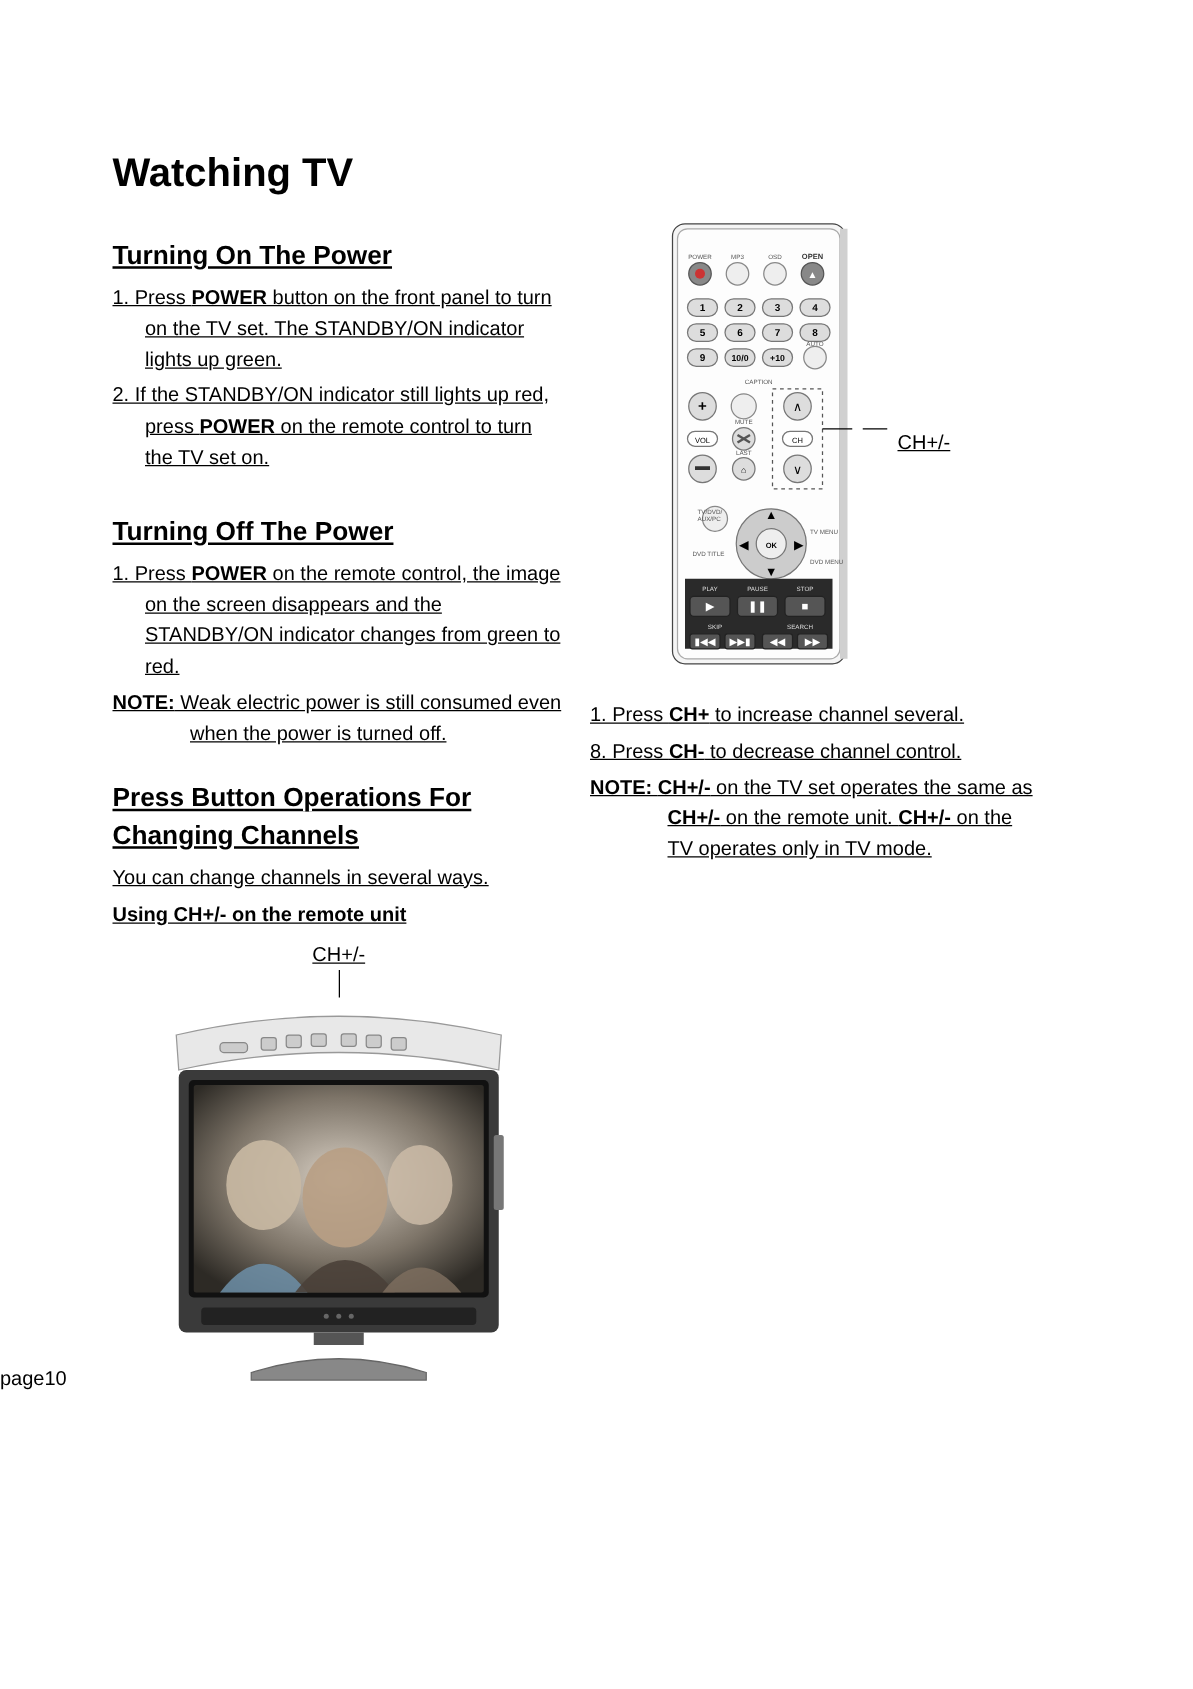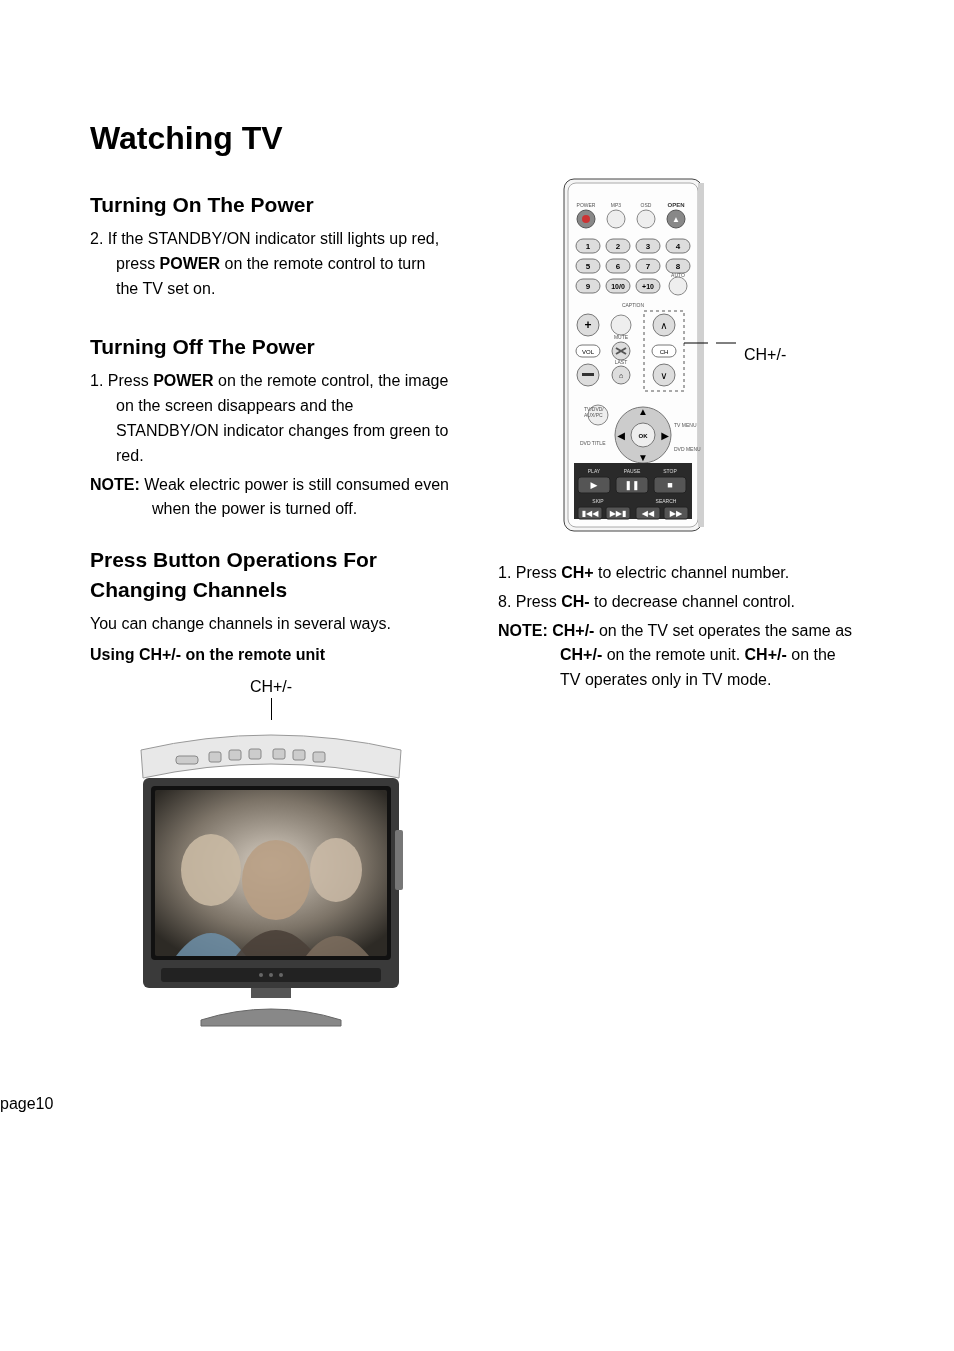--- a/index.html
+++ b/index.html
@@ -17,21 +17,22 @@
     position: relative;
   }
   h1.title {
     font-family: Arial, Helvetica, sans-serif;
     font-weight: 900;
     font-size: 32px;
     margin: 0 0 28px 0;
   }
   .columns {
     display: flex;
-    gap: 46px;
+    gap: 20px;
+    text-decoration: underline;
   }
   .col {
     width: 362px;
   }
   .col-right {
     width: 362px;
   }
   h2.section {
     font-size: 21px;
     font-weight: bold;
@@ -108,20 +109,23 @@
 <div class="page">
 
   <h1 class="title">Watching TV</h1>
 
   <div class="columns">
 
     <div class="col">
 
       <h2 class="section">Turning On The Power</h2>
 
+      <div class="list-item">
+        <span>1. Press  </span><span class="bold">POWER</span><span>  button on the front panel to turn on the TV set. The STANDBY/ON indicator lights up green.</span>
+      </div>
       <div class="list-item">
         <span>2. If the STANDBY/ON indicator still lights up red, press  </span><span class="bold">POWER</span><span>  on the remote control to turn the TV set on.</span>
       </div>
 
       <div class="spacer-md"></div>
 
       <h2 class="section">Turning Off The Power</h2>
 
       <div class="list-item">
         <span>1. Press  </span><span class="bold">POWER</span><span>  on the remote control, the image on the screen disappears and the STANDBY/ON indicator changes from green to red.</span>
@@ -316,21 +320,21 @@
               <text x="98" y="43" font-size="8" fill="#fff" text-anchor="middle">▶▶</text>
           </g>
         </svg>
         <svg width="20" height="360">
           <line x1="0" y1="168" x2="20" y2="168" stroke="#000"></line>
         </svg>
         <div class="remote-label">CH+/-</div>
       </div>
 
       <div class="list-item">
-        <span>1. Press  </span><span class="bold">CH+</span><span>  to electric channel number.</span>
+        <span>1. Press  </span><span class="bold">CH+</span><span>  to increase channel several.</span>
       </div>
       <div class="list-item">
         <span>8. Press  </span><span class="bold">CH-</span><span>   to decrease channel control.</span>
       </div>
       <div class="note-block-2">
         <span class="bold">NOTE:  </span><span class="bold">CH+/-</span><span>  on the TV set operates the same as  </span><span class="bold">CH+/-</span><span>  on the remote unit. </span><span class="bold">CH+/-</span><span>  on the TV operates only in TV mode.</span>
       </div>
 
     </div>
   </div>

